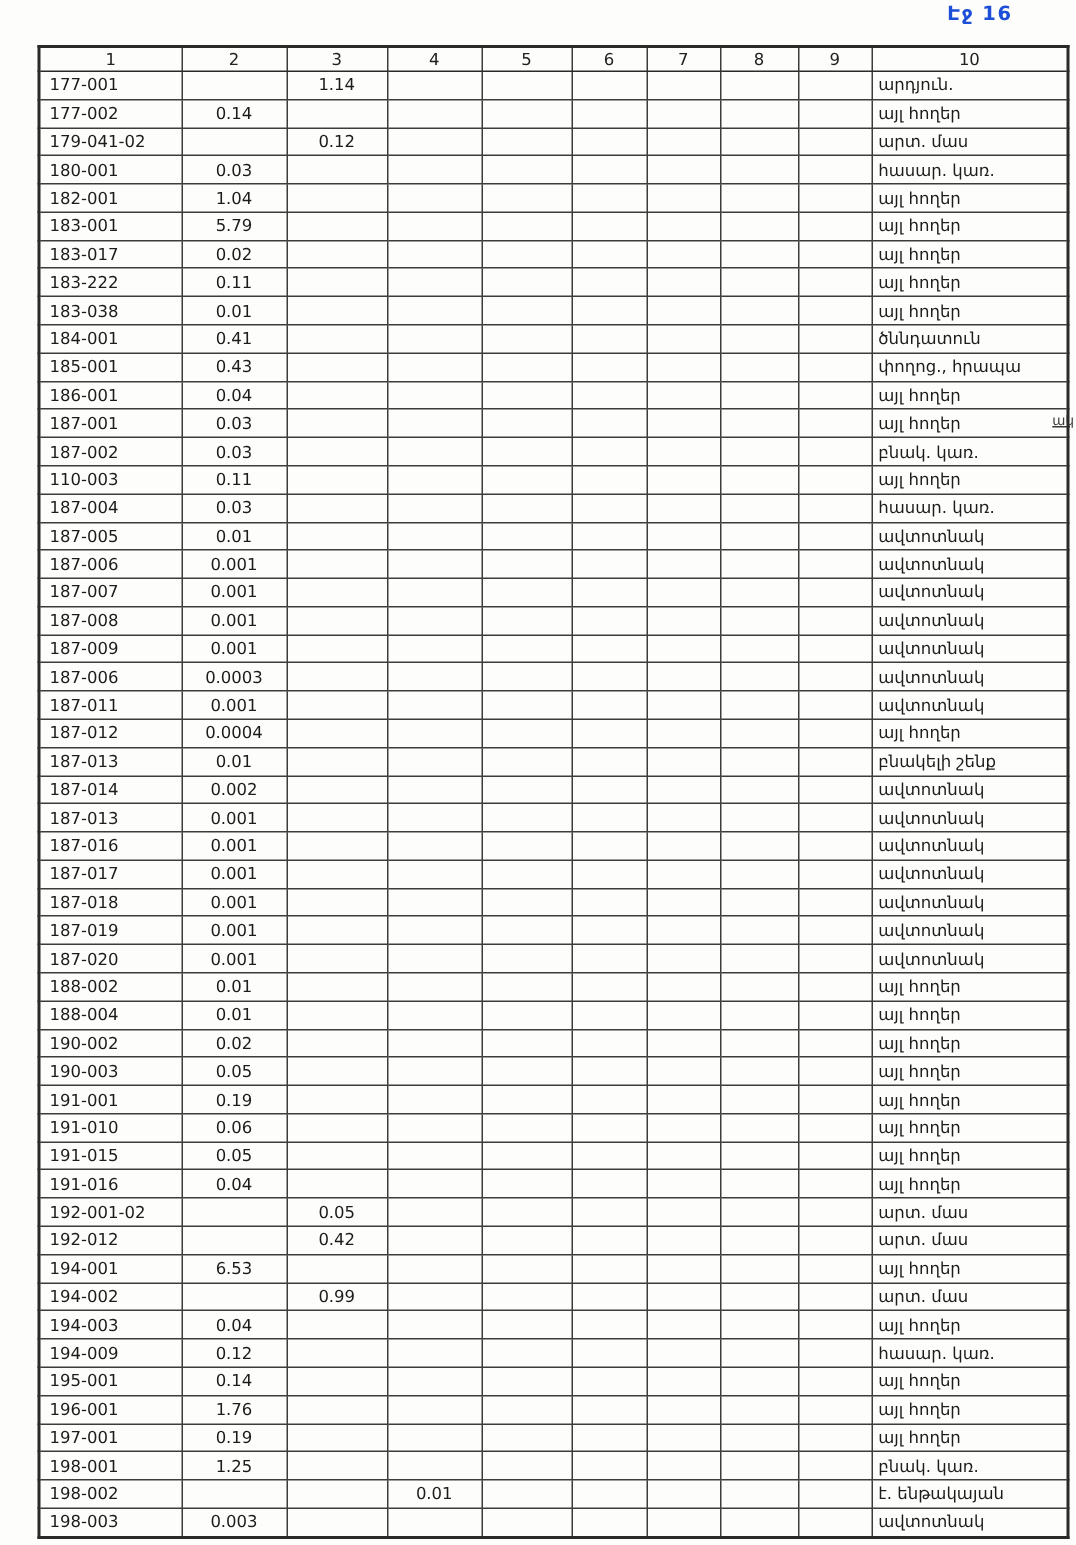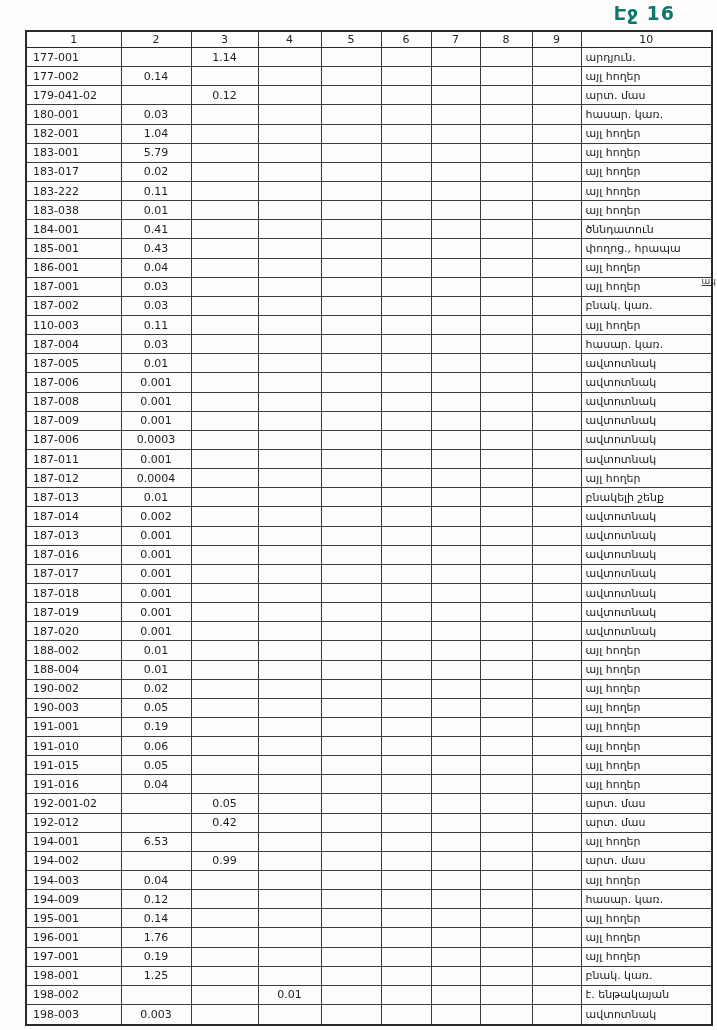--- a/index.html
+++ b/index.html
@@ -14,23 +14,23 @@
     height: 1030px;
     background: #fdfdfb;
     overflow: hidden;
     color: #1c1c1c;
   }
   .page-header {
     position: absolute;
     top: 2px;
     right: 42px;
     font-weight: bold;
-    font-size: 19px;
+    font-size: 13px;
     letter-spacing: 1px;
-    color: #0f766e;
+    color: #1d4ed8;
   }
   .margin-note {
     position: absolute;
     top: 276px;
     right: 1px;
     font-size: 9px;
     color: #3a3a3a;
     text-decoration: underline;
   }
   table.data-table {
@@ -321,20 +321,32 @@
           <td class="col-3 num"></td>
           <td class="col-4 num"></td>
           <td class="col-5 num"></td>
           <td class="col-6 num"></td>
           <td class="col-7 num"></td>
           <td class="col-8 num"></td>
           <td class="col-9 num"></td>
           <td class="col-10">ավտոտնակ</td>
         </tr>
         <tr>
+          <td class="col-1">187-007</td>
+          <td class="col-2 num">0.001</td>
+          <td class="col-3 num"></td>
+          <td class="col-4 num"></td>
+          <td class="col-5 num"></td>
+          <td class="col-6 num"></td>
+          <td class="col-7 num"></td>
+          <td class="col-8 num"></td>
+          <td class="col-9 num"></td>
+          <td class="col-10">ավտոտնակ</td>
+        </tr>
+        <tr>
           <td class="col-1">187-008</td>
           <td class="col-2 num">0.001</td>
           <td class="col-3 num"></td>
           <td class="col-4 num"></td>
           <td class="col-5 num"></td>
           <td class="col-6 num"></td>
           <td class="col-7 num"></td>
           <td class="col-8 num"></td>
           <td class="col-9 num"></td>
           <td class="col-10">ավտոտնակ</td>

